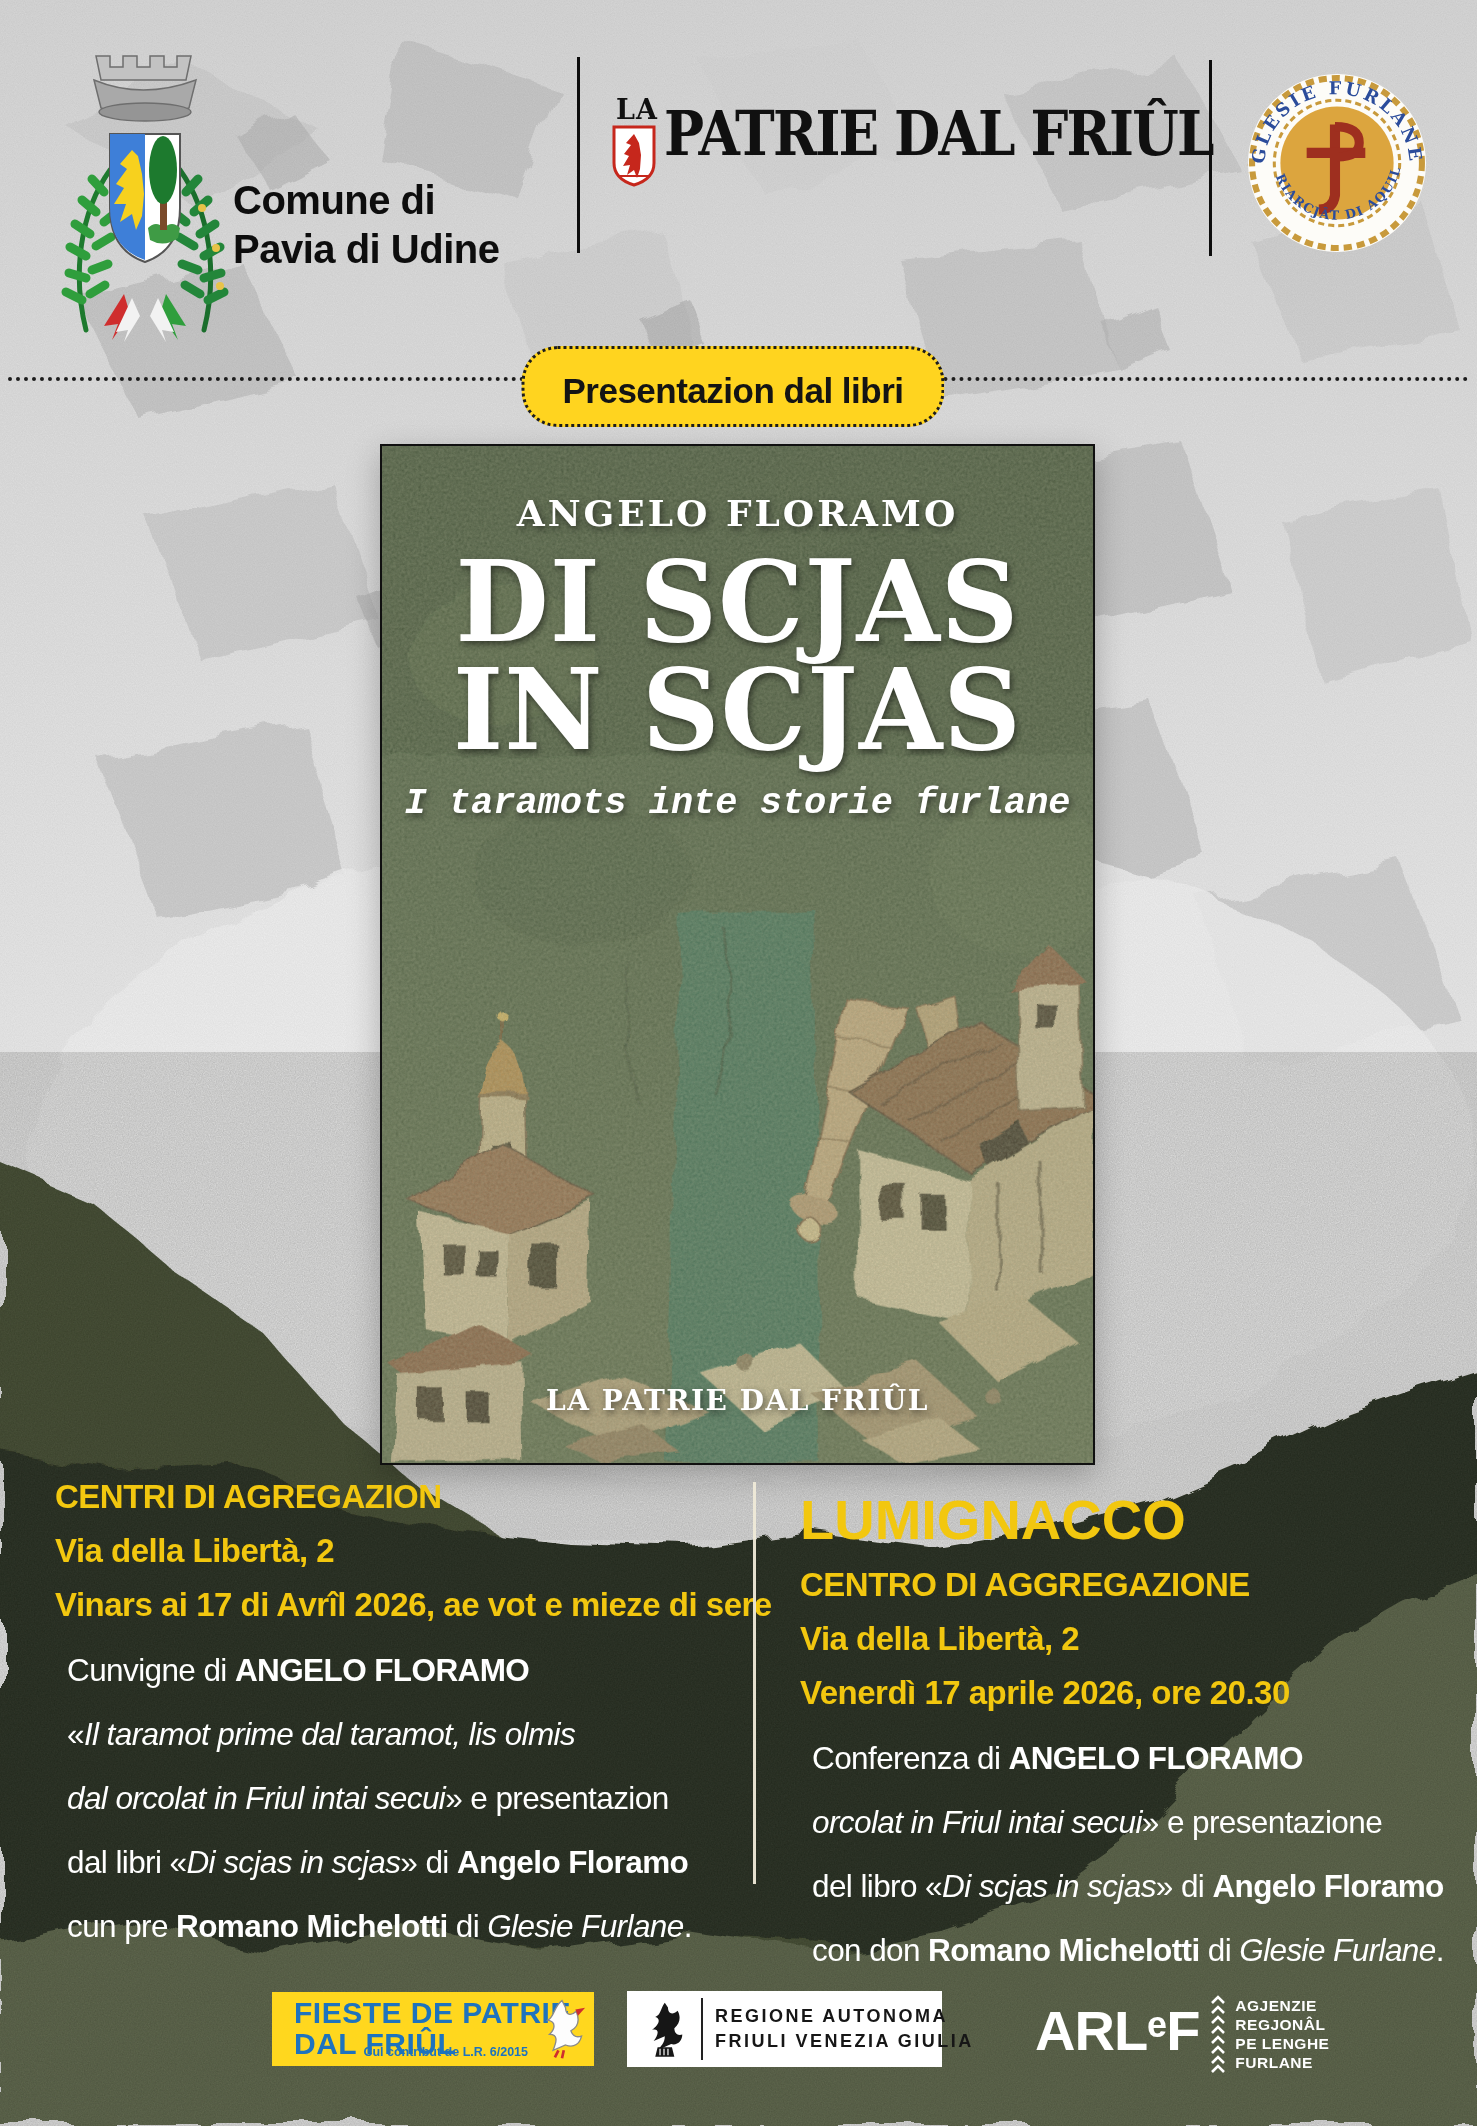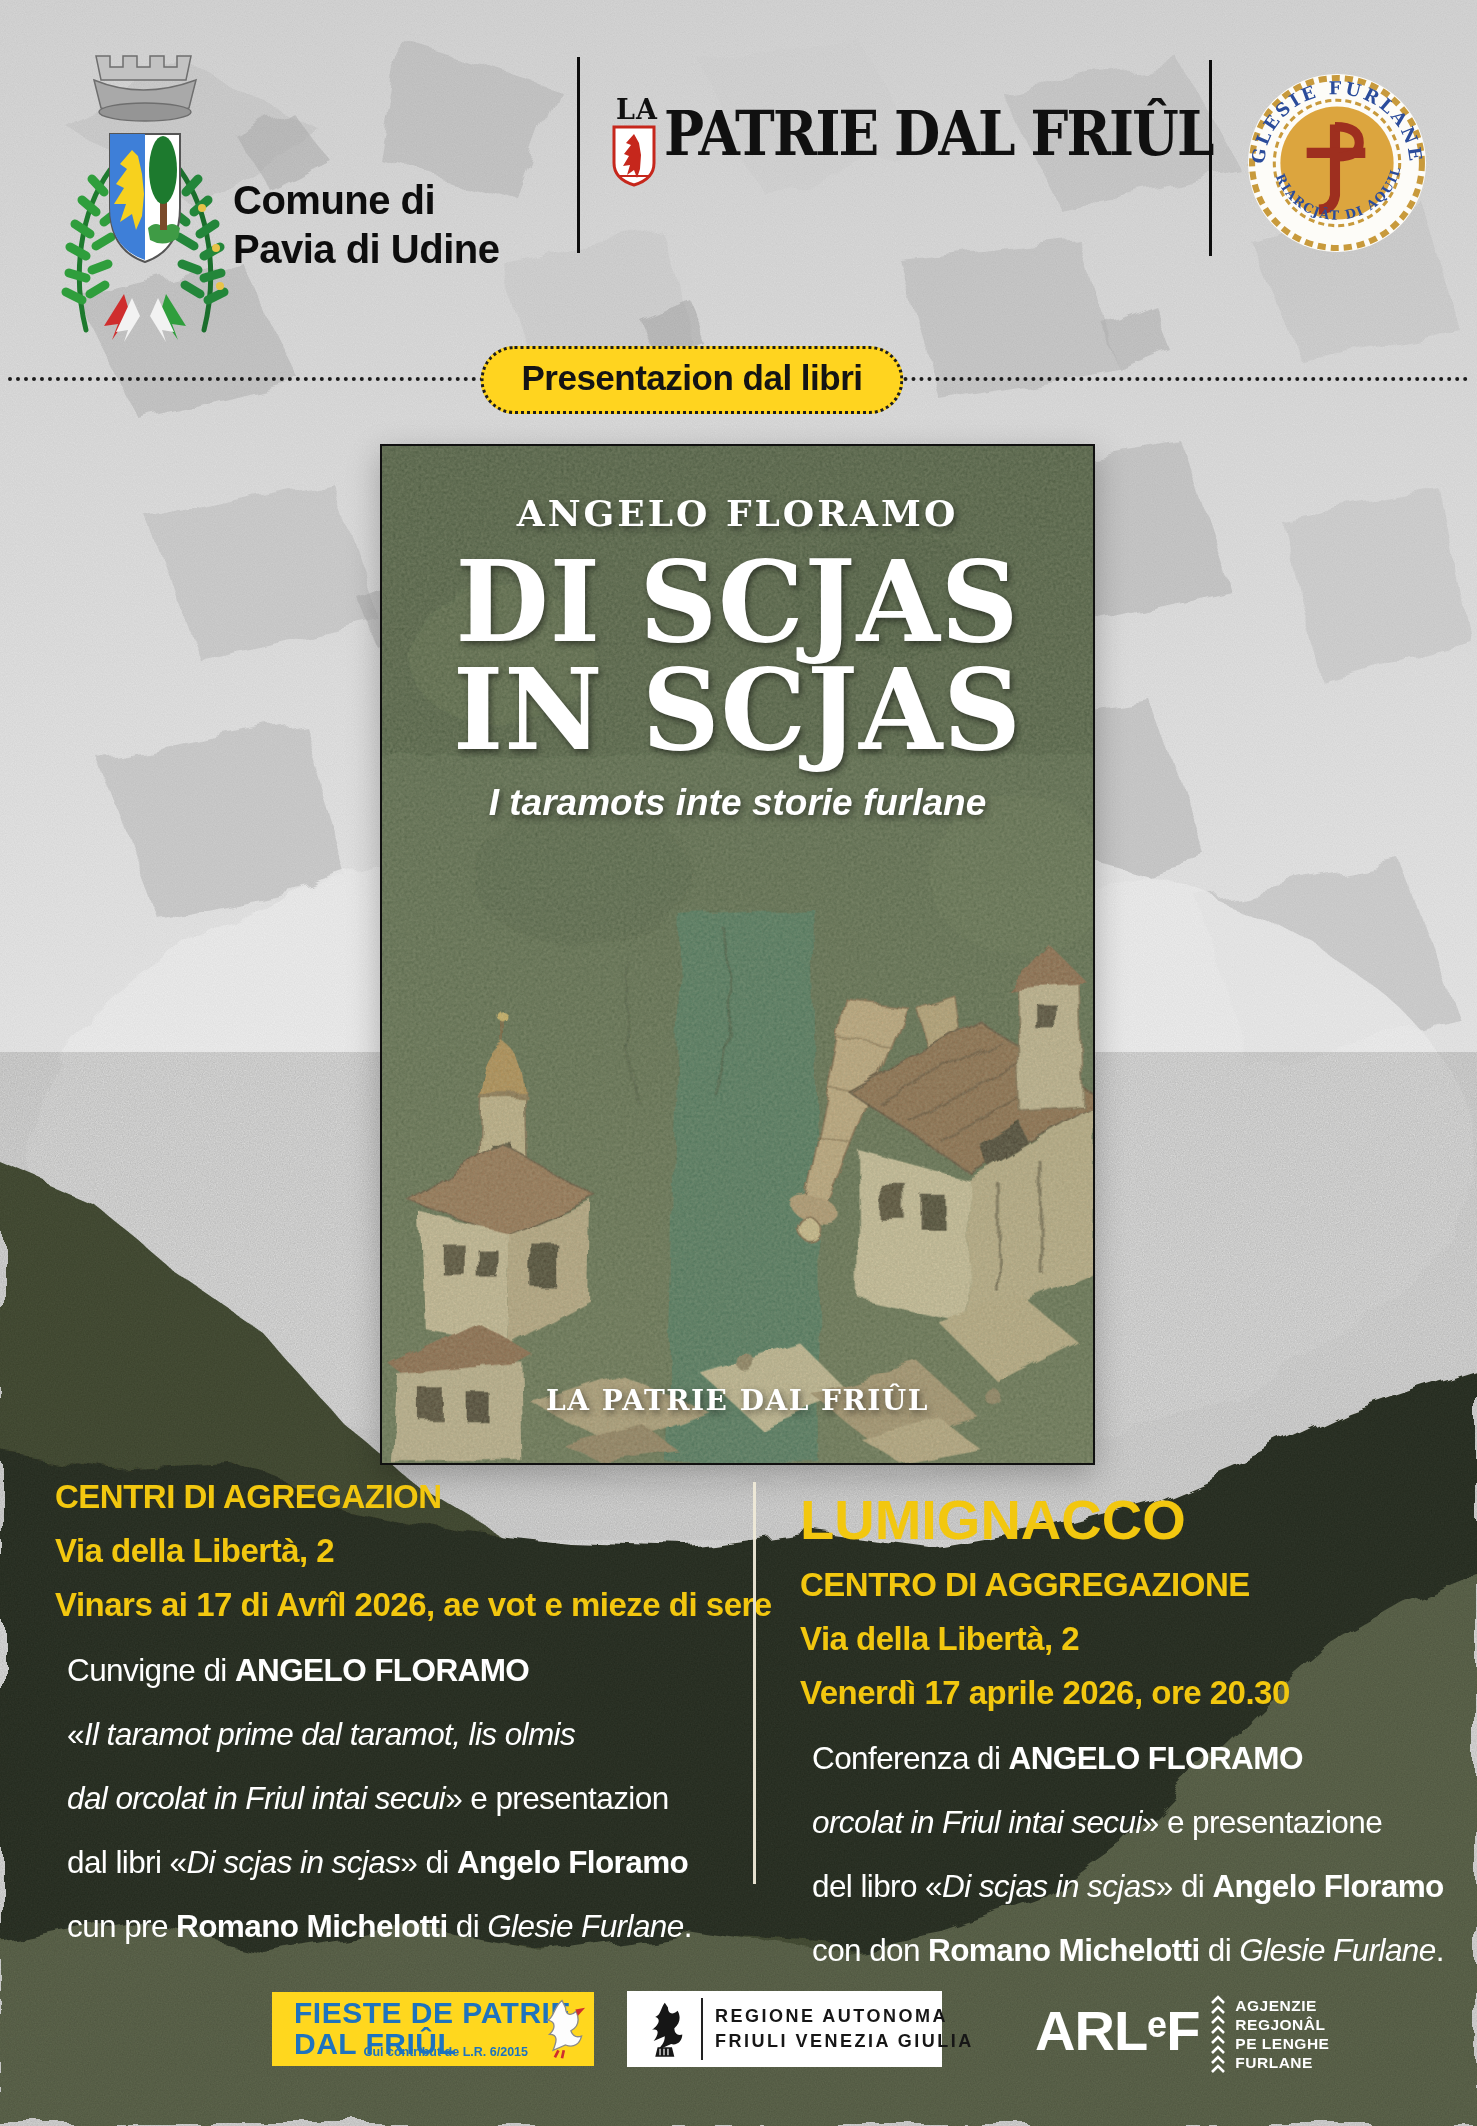--- a/index.html
+++ b/index.html
@@ -22,36 +22,36 @@
   .masthead-la{position:absolute;left:616px;top:94px;z-index:3;color:#101010;
                font-family:"DejaVu Serif",serif;font-weight:700;font-size:27px;letter-spacing:1px}
   .patrie-crest{position:absolute;left:611px;top:124px;width:46px;height:64px;z-index:3}
   .masthead-title{position:absolute;left:664px;top:98px;z-index:3;color:#101010;white-space:nowrap;
                   font-family:"DejaVu Serif",serif;font-weight:700;font-size:58px;letter-spacing:-2px;
                   transform:scaleX(.92) scaleY(1.05);transform-origin:left top}
   .seal-svg{position:absolute;left:1246px;top:72px;width:182px;height:182px;z-index:3}
 
   
   .dotline{position:absolute;left:8px;right:8px;top:377px;border-top:4px dotted #1c1c1c;z-index:3}
-  .badge{position:absolute;left:692px;top:346px;transform:translateX(-50%);z-index:4;
+  .badge{position:absolute;left:733px;top:346px;transform:translateX(-50%);z-index:4;
          background:#FFD41F;border:3px dotted #1c1c1c;border-radius:36px;
-         padding:9px 38px 13px;white-space:nowrap}
+         padding:22px 38px 13px;white-space:nowrap}
   .badge span{font-size:35px;font-weight:800;color:#141414;letter-spacing:-.5px}
 
   
   .cover{position:absolute;left:380px;top:444px;width:715px;height:1021px;z-index:3;
          border:2px solid #101010;box-sizing:border-box;margin:0;
          box-shadow:0 10px 30px rgba(0,0,0,.25)}
   .cover-art{position:absolute;inset:0;width:100%;height:100%}
   .cv-text{position:absolute;left:0;right:0;text-align:center;color:#fff;
            text-shadow:2px 3px 7px rgba(0,0,0,.5)}
   .cv-author{top:46px;font-family:"DejaVu Serif",serif;font-weight:700;font-size:36px;letter-spacing:3px}
   .cv-title{top:102px;font-family:"DejaVu Serif",serif;font-weight:700;font-size:112px;
             line-height:108px;letter-spacing:1px;transform:scaleX(.96)}
-  .cv-sub{top:336px;font-family:Liberation Sans, sans-serif;font-style:italic;font-weight:700;font-size:37px}
+  .cv-sub{top:336px;font-family:Liberation Mono, monospace;font-style:italic;font-weight:700;font-size:37px}
   .cv-pub{bottom:46px;font-family:"DejaVu Serif",serif;font-weight:700;font-size:28px;letter-spacing:1.5px}
 
   
   .events{position:absolute;left:0;top:1470px;width:1477px;z-index:4}
   .col{position:absolute;top:0}
   .col-left{left:55px;width:660px}
   .col-right{left:800px;width:665px}
   .col-div{position:absolute;left:753px;top:12px;height:402px;width:3px;
            background:#EFEAD8;opacity:.95}
   .town{margin:0 0 8px;padding-top:20px;color:#F2C70F;font-size:56px;font-weight:800;

